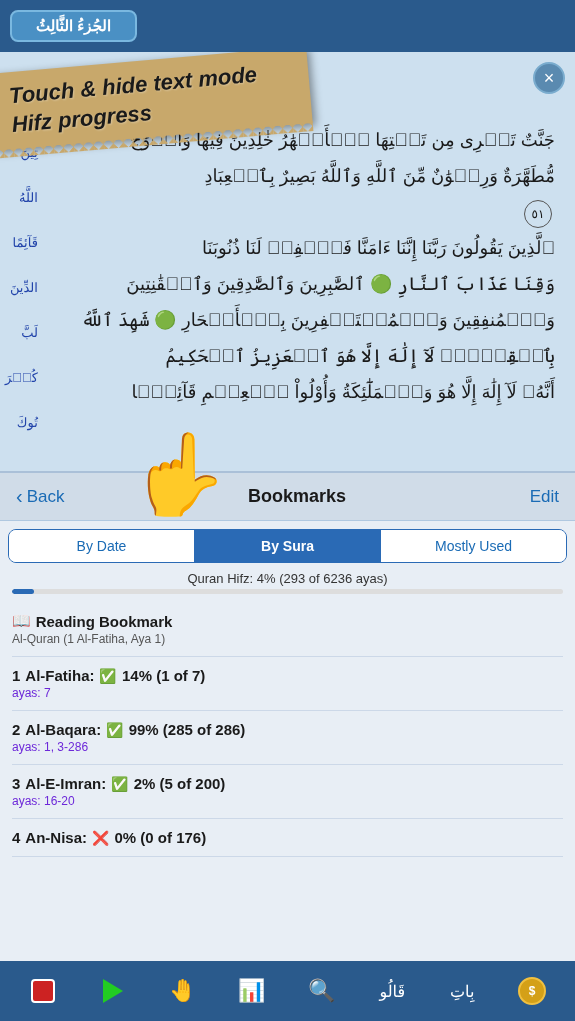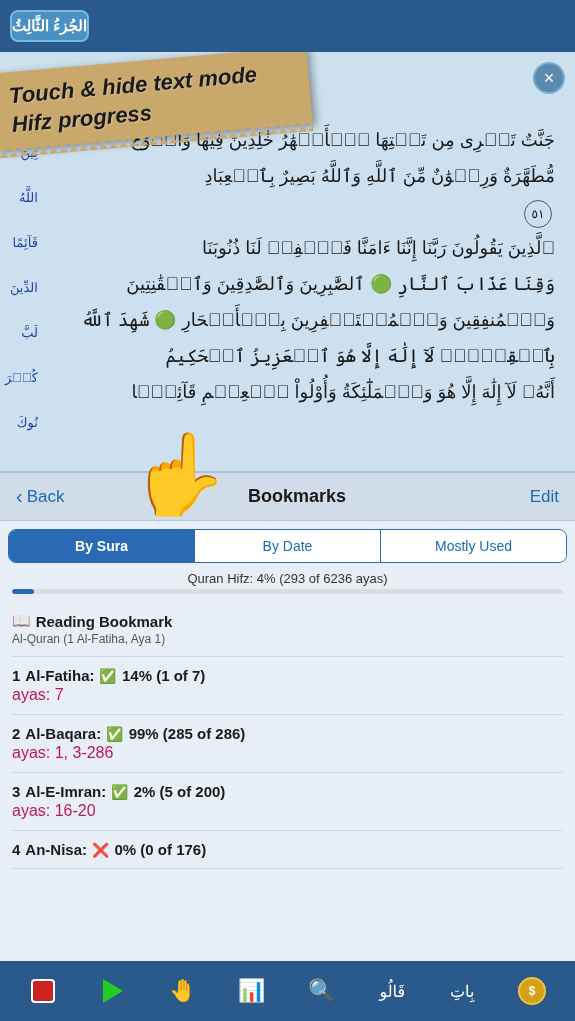--- a/index.html
+++ b/index.html
@@ -20,21 +20,21 @@
       background: #2a5a8c;
       padding: 6px 10px;
       height: 52px;
     }
     .top-header-btn {
       background: #4a90c4;
       border: 2px solid #7ab8e0;
       border-radius: 8px;
       color: white;
       font-size: 15px;
-      padding: 5px 0;
+      padding: 5px 24px;
       font-weight: bold;
     }
 
     
     .quran-page {
       background: #cde0ef;
       position: relative;
       height: 490px;
       overflow: hidden;
     }
@@ -273,22 +273,22 @@
     }
     .sura-item-title {
       font-size: 15px;
       font-weight: bold;
       color: #1a1a1a;
       display: flex;
       align-items: center;
       gap: 5px;
     }
     .sura-item-sub {
-      font-size: 16px;
-      color: #be185d;
+      font-size: 12px;
+      color: #6d28d9;
       margin-top: 2px;
     }
     .check-icon {
       color: #2a7a2a;
       font-size: 14px;
     }
     .cross-icon {
       color: #cc2222;
       font-size: 14px;
     }
@@ -405,22 +405,22 @@
   <div class="bookmarks-header">
     <div class="back-btn">
       <span class="back-chevron">‹</span>
       <span>Back</span>
     </div>
     <div class="bookmarks-title">Bookmarks</div>
     <div class="edit-btn">Edit</div>
   </div>
 
   <div class="tabs-container">
+    <button class="tab">By Date</button>
     <button class="tab active">By Sura</button>
-    <button class="tab">By Date</button>
     <button class="tab">Mostly Used</button>
   </div>
 
   <div class="progress-container">
     <div class="progress-label">Quran Hifz:  4% (293 of 6236 ayas)</div>
     <div class="progress-bar-wrap">
       <div class="progress-bar-fill" style="width: 4%;"></div>
     </div>
   </div>
 

